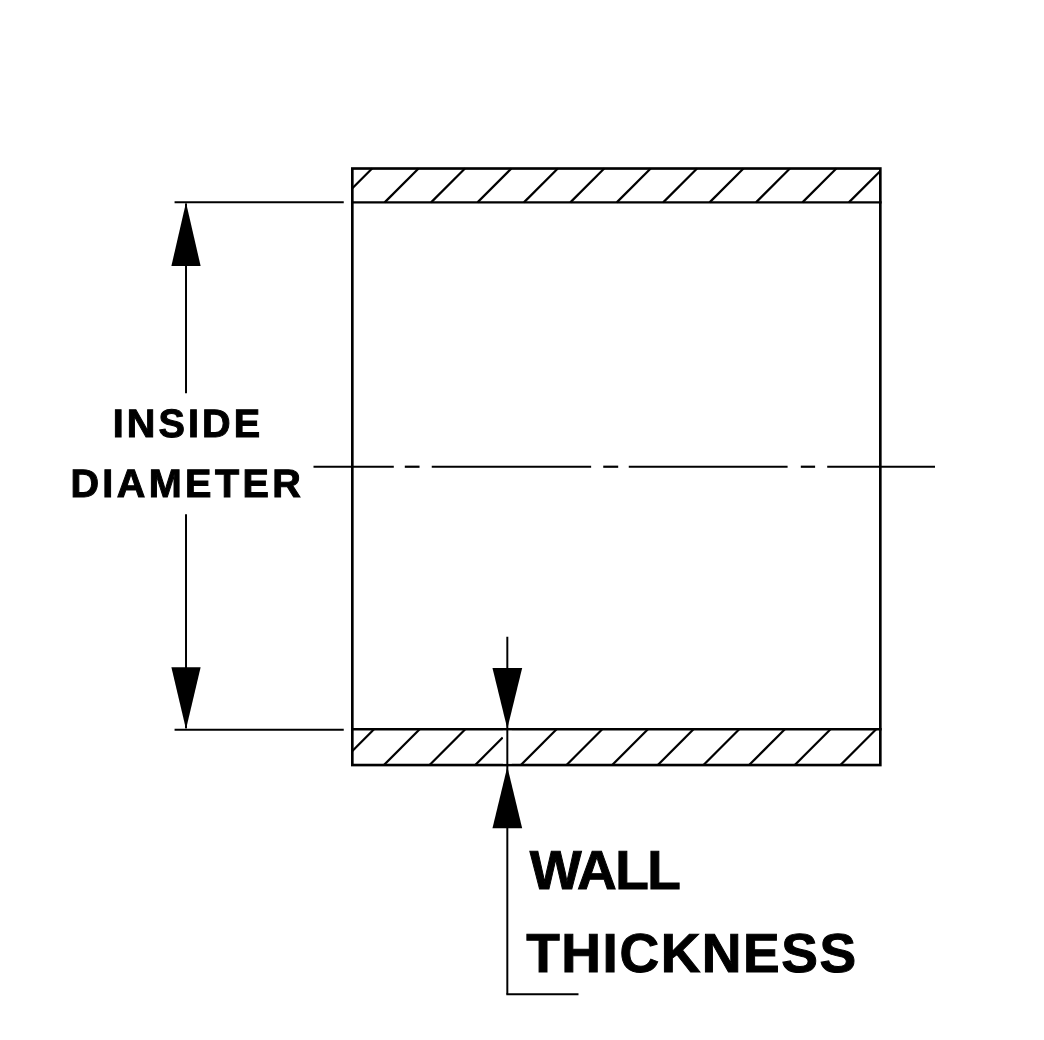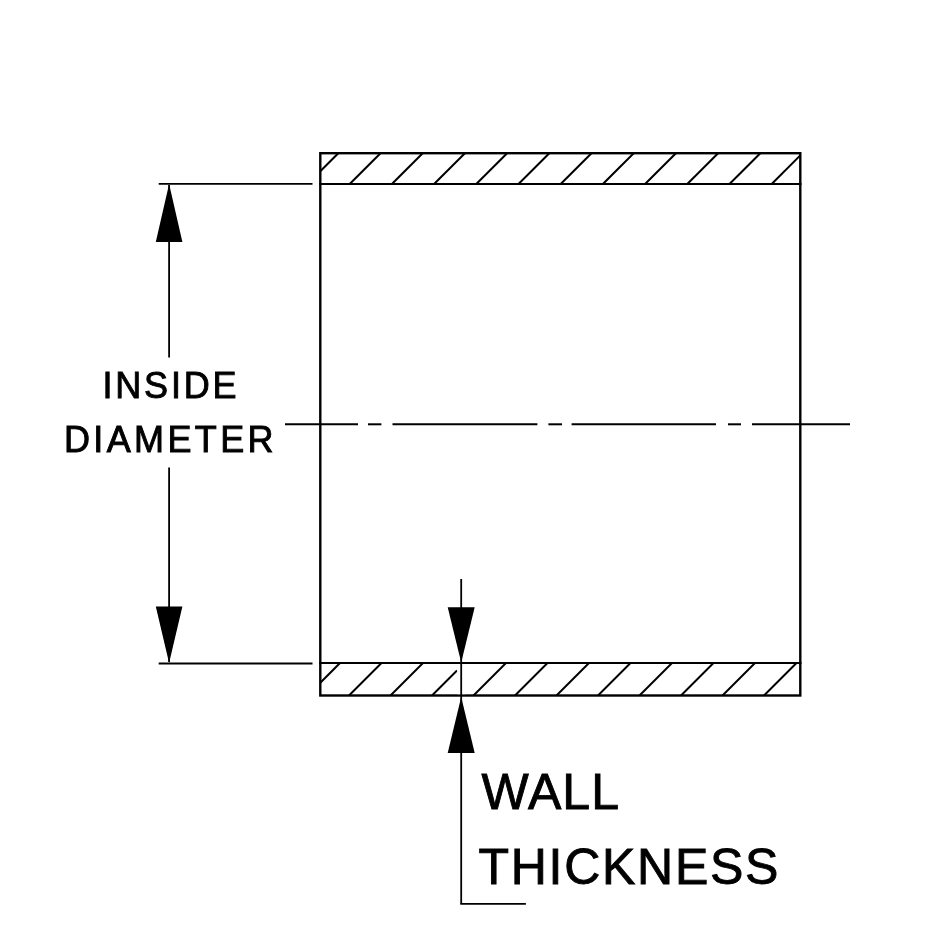--- a/index.html
+++ b/index.html
@@ -1,16 +1,16 @@
 <!DOCTYPE html>
 <html><head>
 <meta charset="utf-8">
 <style>
 html,body{margin:0;padding:0;background:#fff;}
-#c{position:relative;width:949px;height:945px;background:#fff;overflow:hidden;}
+#c{position:relative;width:949px;height:945px;background:#fff;overflow:hidden;font-weight:bold;}
 svg{display:block;}
 text{font-family:"Liberation Sans",sans-serif;fill:#000;stroke:#000;}
 </style>
 </head>
 <body>
 <div id="c">
 <svg width="949" height="945" viewBox="0 0 949 945">
 <rect width="949" height="945" fill="#ffffff"></rect>
 
 <rect x="320.3" y="153.2" width="480" height="542.3" fill="none" stroke="#000" stroke-width="2.4"></rect>

